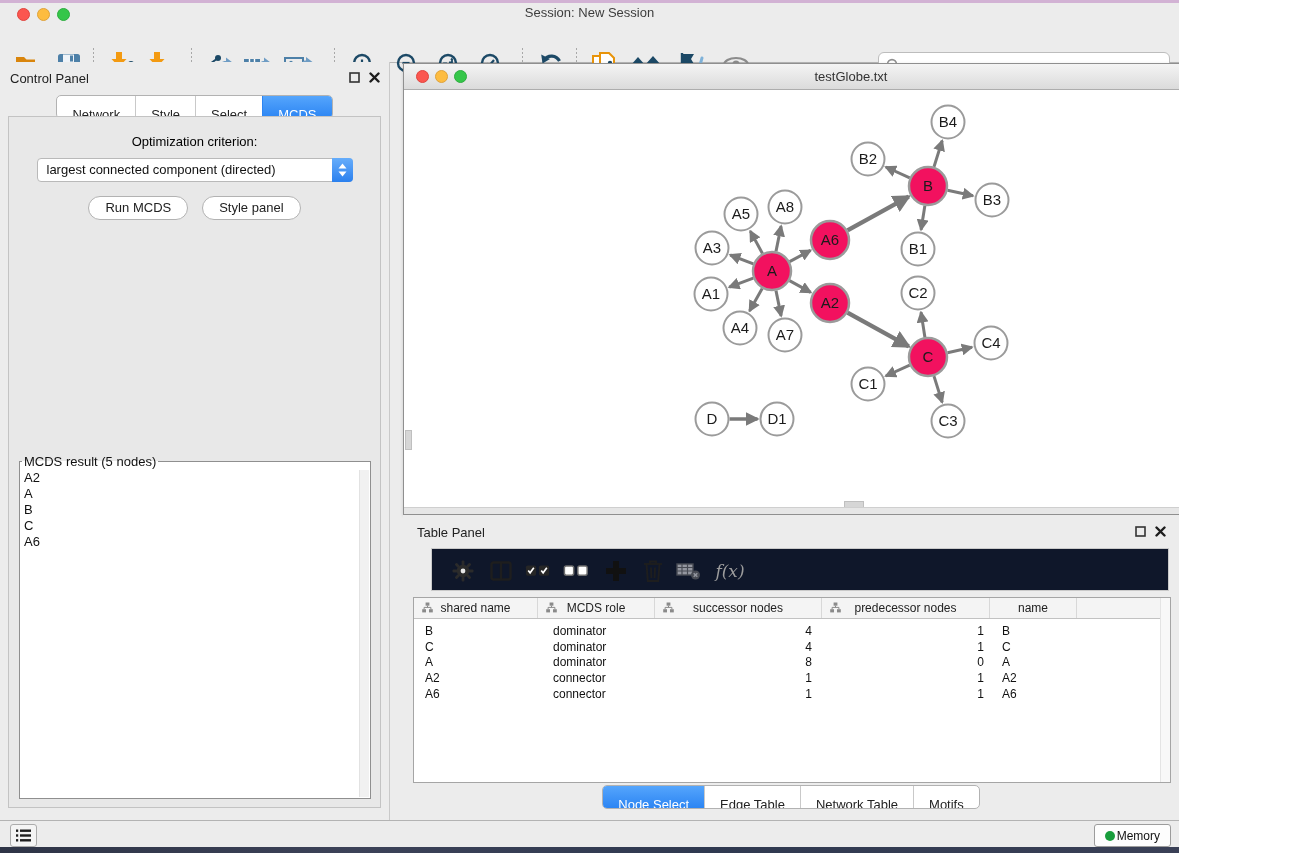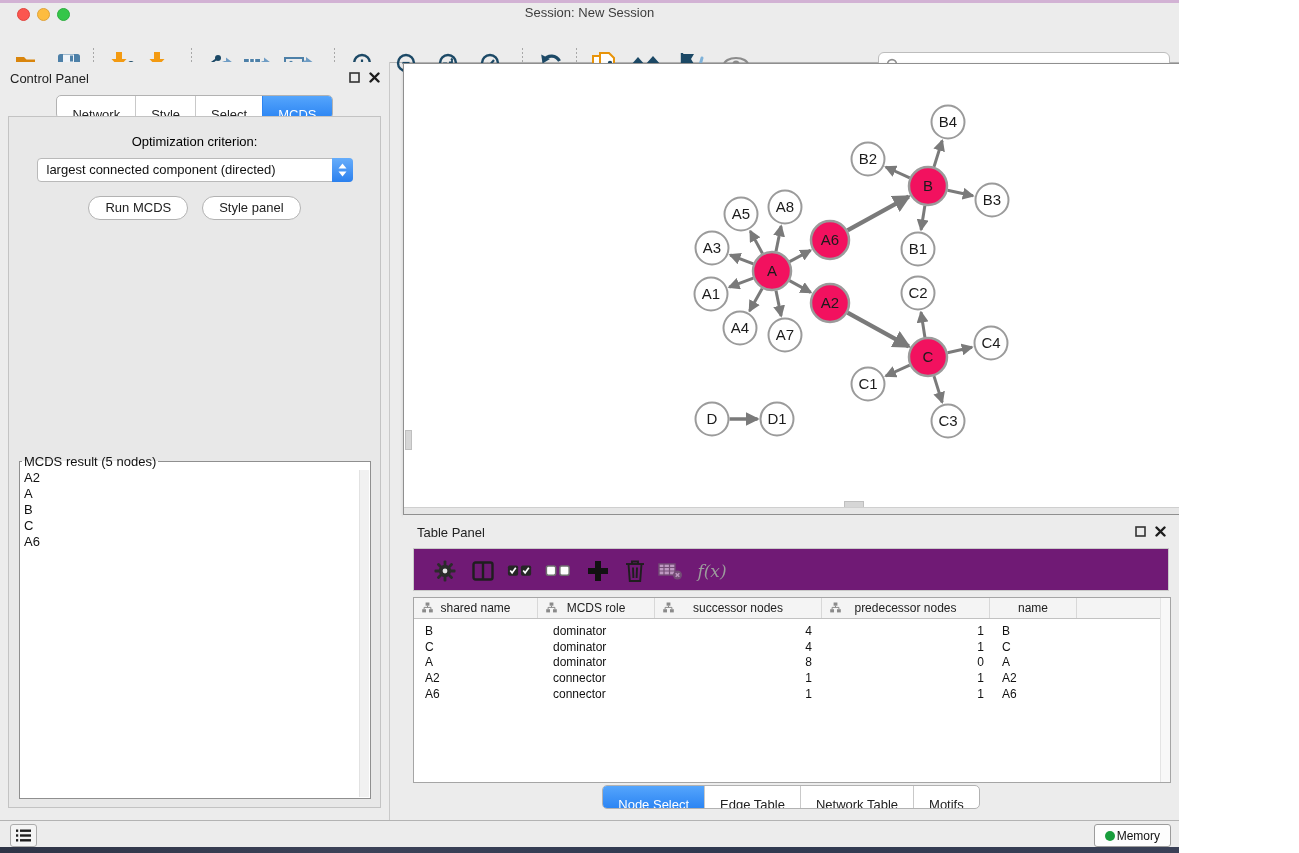--- a/index.html
+++ b/index.html
@@ -43,21 +43,21 @@
   .lights2{position:absolute;left:12px;top:6px;display:flex;gap:6px;}
   .netcanvas{position:absolute;left:0;right:0;top:26px;bottom:6px;background:#fff;}
   .net-bottom{position:absolute;left:0;right:0;bottom:0;height:6px;background:#e6e6e6;border-top:1px solid #cfcfcf;}
   .grip{position:absolute;right:1px;bottom:1px;width:14px;height:14px;background:repeating-linear-gradient(135deg,transparent 0 2px,#9a9a9a 2px 3px);opacity:.75;}
   .mini-v{position:absolute;left:1px;top:340px;width:5px;height:18px;background:#d6d6d6;border:1px solid #bfbfbf;}
   .mini-h{position:absolute;left:440px;bottom:0px;width:18px;height:5px;background:#d6d6d6;border:1px solid #bfbfbf;}
   
   .table-panel{position:absolute;left:403px;top:515px;right:0;bottom:33px;background:#ECECEC;}
   .tp-title{position:absolute;left:14px;top:10px;font-size:13px;color:#222;}
   .tp-btns{position:absolute;right:13px;top:11px;display:flex;gap:9px;align-items:center;}
-  .tp-toolbar{position:absolute;left:10px;right:10px;top:33px;height:43px;background:#701a75;border:1px solid #c9c9c9;box-sizing:border-box;}
+  .tp-toolbar{position:absolute;left:28px;right:10px;top:33px;height:43px;background:#0f172a;border:1px solid #c9c9c9;box-sizing:border-box;}
   .tpi{position:absolute;top:9px;width:26px;height:26px;display:flex;align-items:center;justify-content:center;}
   .fx{font-family:"DejaVu Serif",serif;font-style:italic;font-size:17px;color:#9c9c9c;}
   .tbl{position:absolute;left:10px;right:8px;top:82px;bottom:37px;background:#fff;border:1px solid #a5a5a5;overflow:hidden;}
   .tbl-head{display:flex;height:20px;background:#f4f4f4;border-bottom:1px solid #c2c2c2;}
   .hcell{position:relative;box-sizing:border-box;display:flex;align-items:center;justify-content:center;font-size:12px;color:#222;border-right:1px solid #d8d8d8;}
   .hcell .hicon{position:absolute;left:8px;top:4px;}
   .trow{display:flex;height:15.8px;align-items:center;}
   .trow:first-child{margin-top:4px;}
   .tcell{box-sizing:border-box;font-size:12px;color:#111;white-space:nowrap;overflow:hidden;}
   .tbl-vtrack{position:absolute;right:0;top:0;bottom:0;width:9px;background:#f8f8f8;border-left:1px solid #e4e4e4;}
@@ -275,20 +275,28 @@
             <li>B</li>
             <li>C</li>
             <li>A6</li>
           </ul>
         <div class="vtrack"></div>
       </fieldset>
     </div>
   </div>
 
   <div class="netwin">
+    <div class="net-tbar">
+      <span class="lights2">
+        <span class="light l-red"></span>
+        <span class="light l-yellow"></span>
+        <span class="light l-green"></span>
+      </span>
+      <span>testGlobe.txt</span>
+    </div>
     <div class="netcanvas">
       <svg id="graph" width="894" height="420" viewBox="0 0 894 420">
         <defs>
           <marker id="arrow" viewBox="0 0 10 10" refX="8.5" refY="5" markerWidth="4" markerHeight="4" orient="auto">
             <path d="M0,0 L10,5 L0,10 z" fill="#7a7a7a"></path>
           </marker>
         </defs>
         <g id="g-edges">
             <line x1="358.4445610618003" y1="163.43032195234252" x2="346.3165529647447" y2="141.13043609646604" stroke="#7a7a7a" stroke-width="3" marker-end="url(#arrow)"></line>
             <line x1="371.9811984858021" y1="161.40025360835892" x2="377.118331476343" y2="136.10975273185005" stroke="#7a7a7a" stroke-width="3" marker-end="url(#arrow)"></line>

